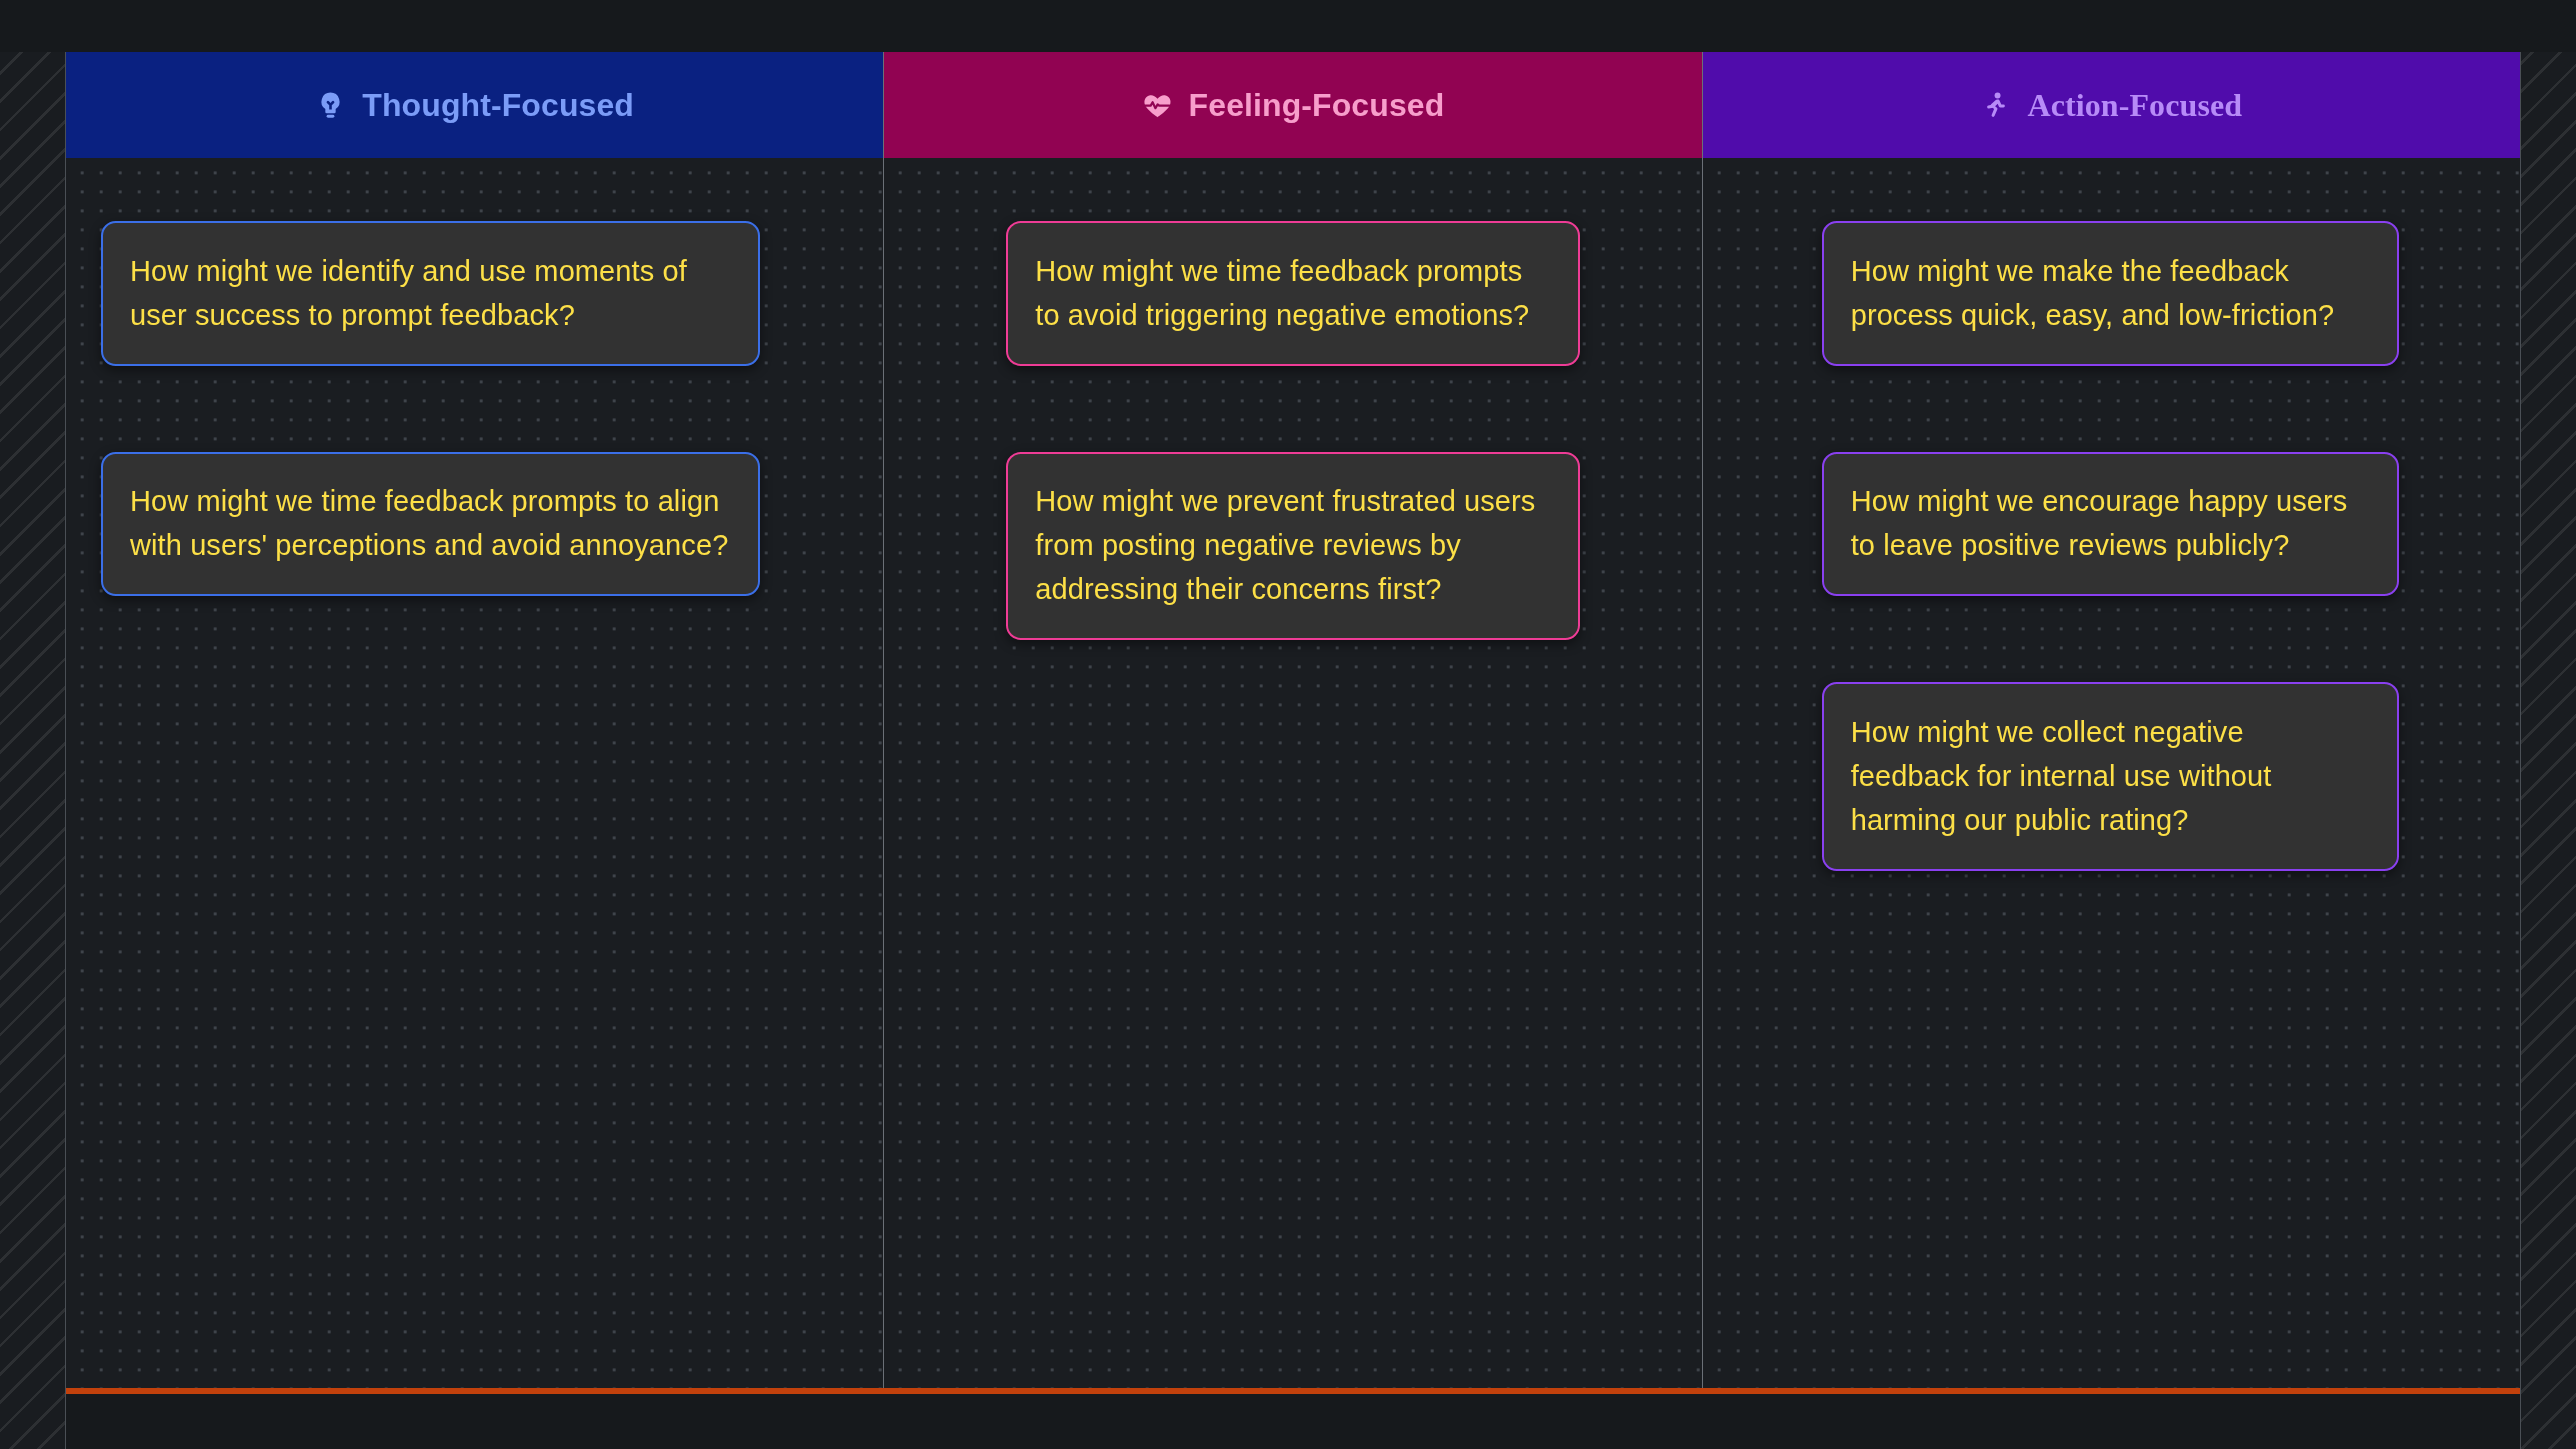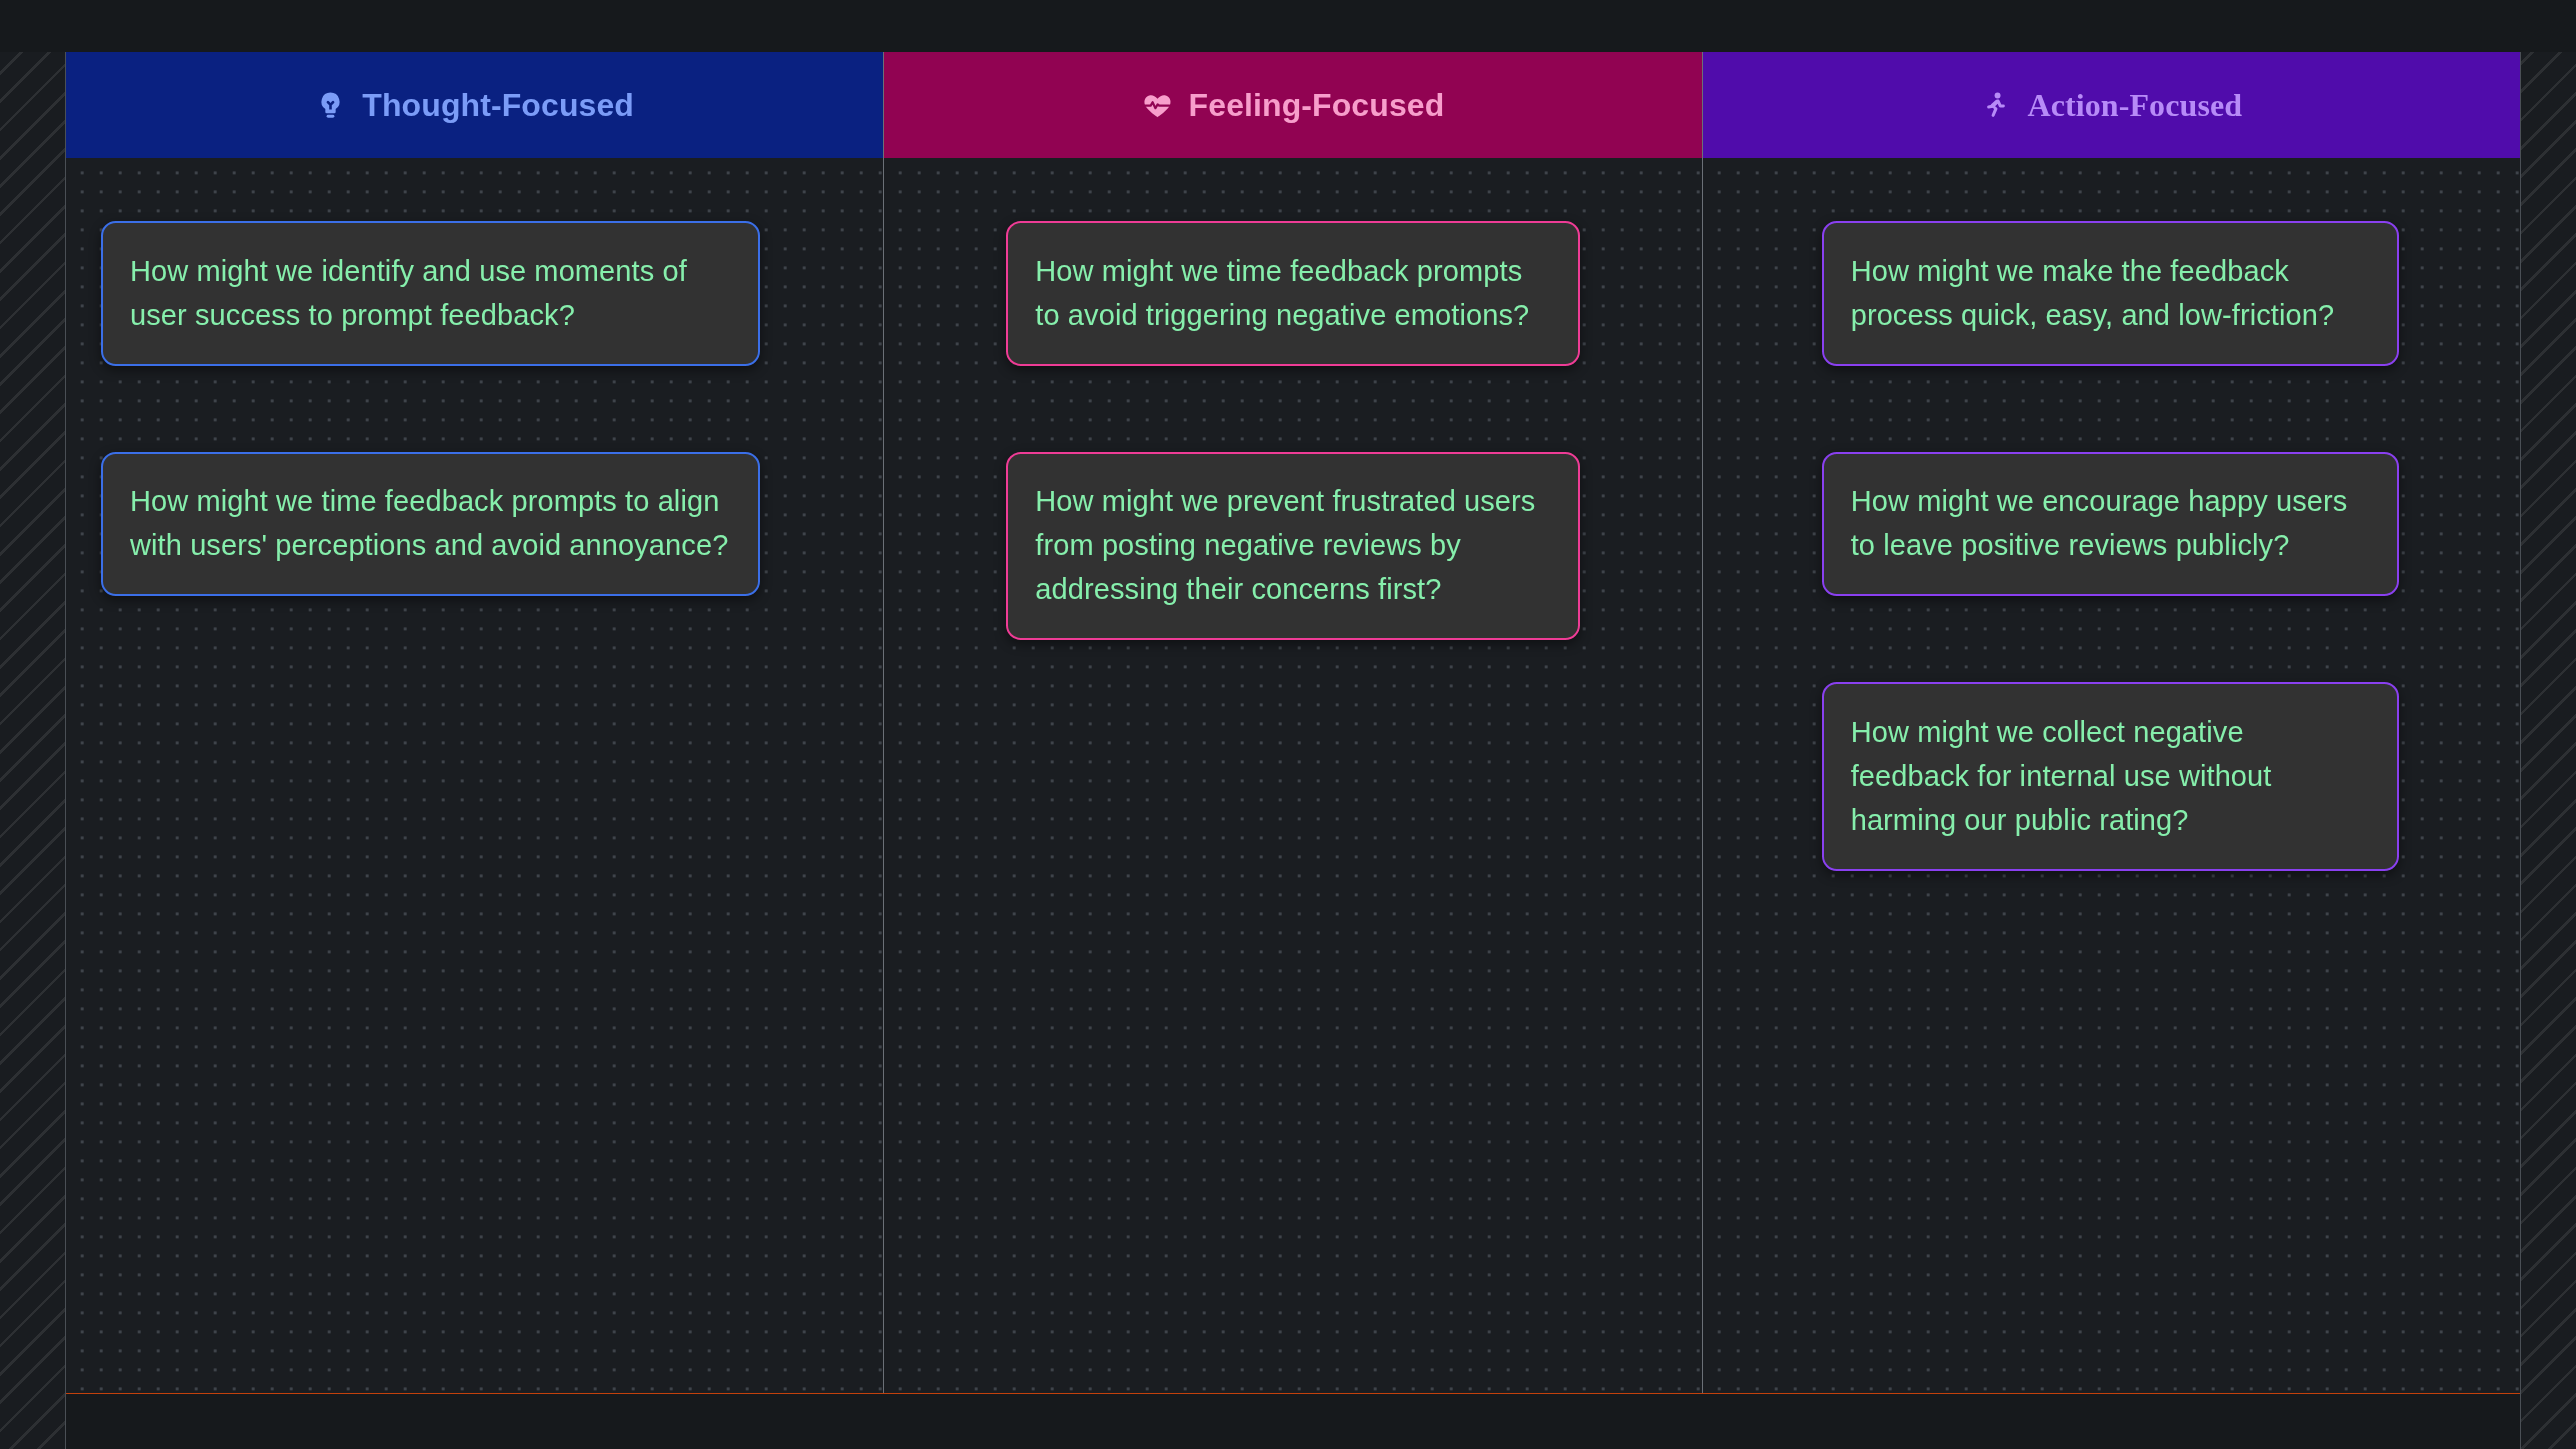--- a/index.html
+++ b/index.html
@@ -31,21 +31,21 @@
   }
   .hatch-left  { left:0;   width:66px;  border-right:1.3px solid #4a4f55; }
   .hatch-right { right:0;  width:56px;  border-left:1.3px solid #4a4f55; }
 
   
   .board {
     position:absolute;
     left:66px; top:52px;
     width:2454px; height:1342px;
     display:flex;
-    border-bottom:1px solid #c2410c;
+    border-bottom:6px solid #c2410c;
   }
 
   .column {
     flex:1 1 0;
     display:flex;
     flex-direction:column;
     min-width:0;
     position:relative;
   }
   .column + .column { border-left:1.3px solid #6b7077;justify-content:center; }
@@ -100,21 +100,21 @@
 
   
   .card {
     background:#323232;
     border-radius:14.8px;
     padding:25.5px 27px 27px 27px;
     border:2px solid transparent;
     box-shadow:0 4px 12px rgba(0,0,0,0.45);
   }
   .card-text {
-    color:#86efac;
+    color:#fde047;
     font-size:29px;
     line-height:1.52;
     font-weight:400;
     letter-spacing:0.1px;
   }
 
   .col-thought .card { border-color:#3b6fe8; }
   .col-feeling .card { border-color:#ef3c96; }
   .col-action  .card { border-color:#8a40f0; }
 

